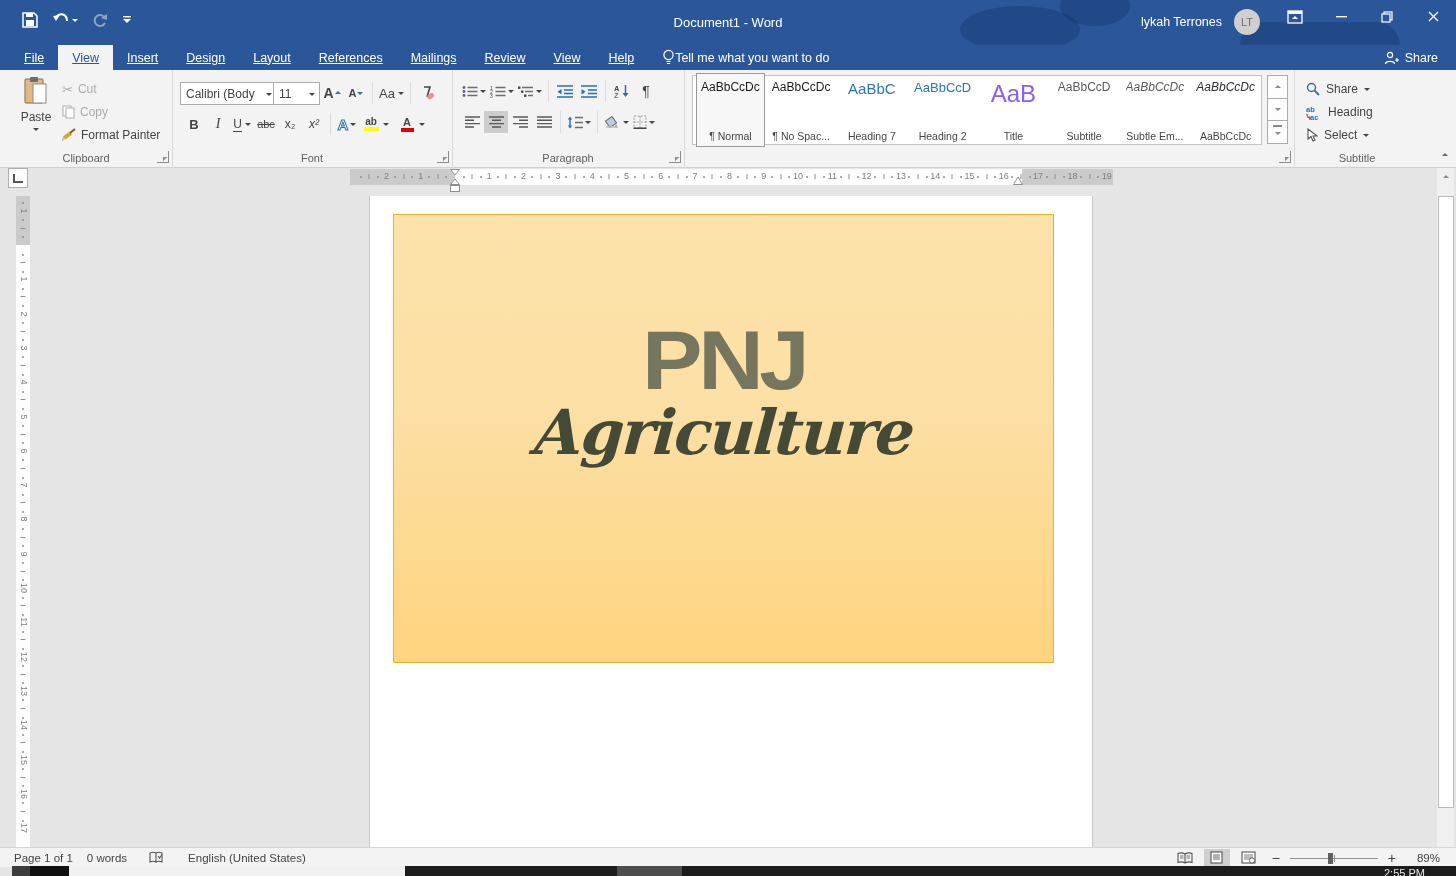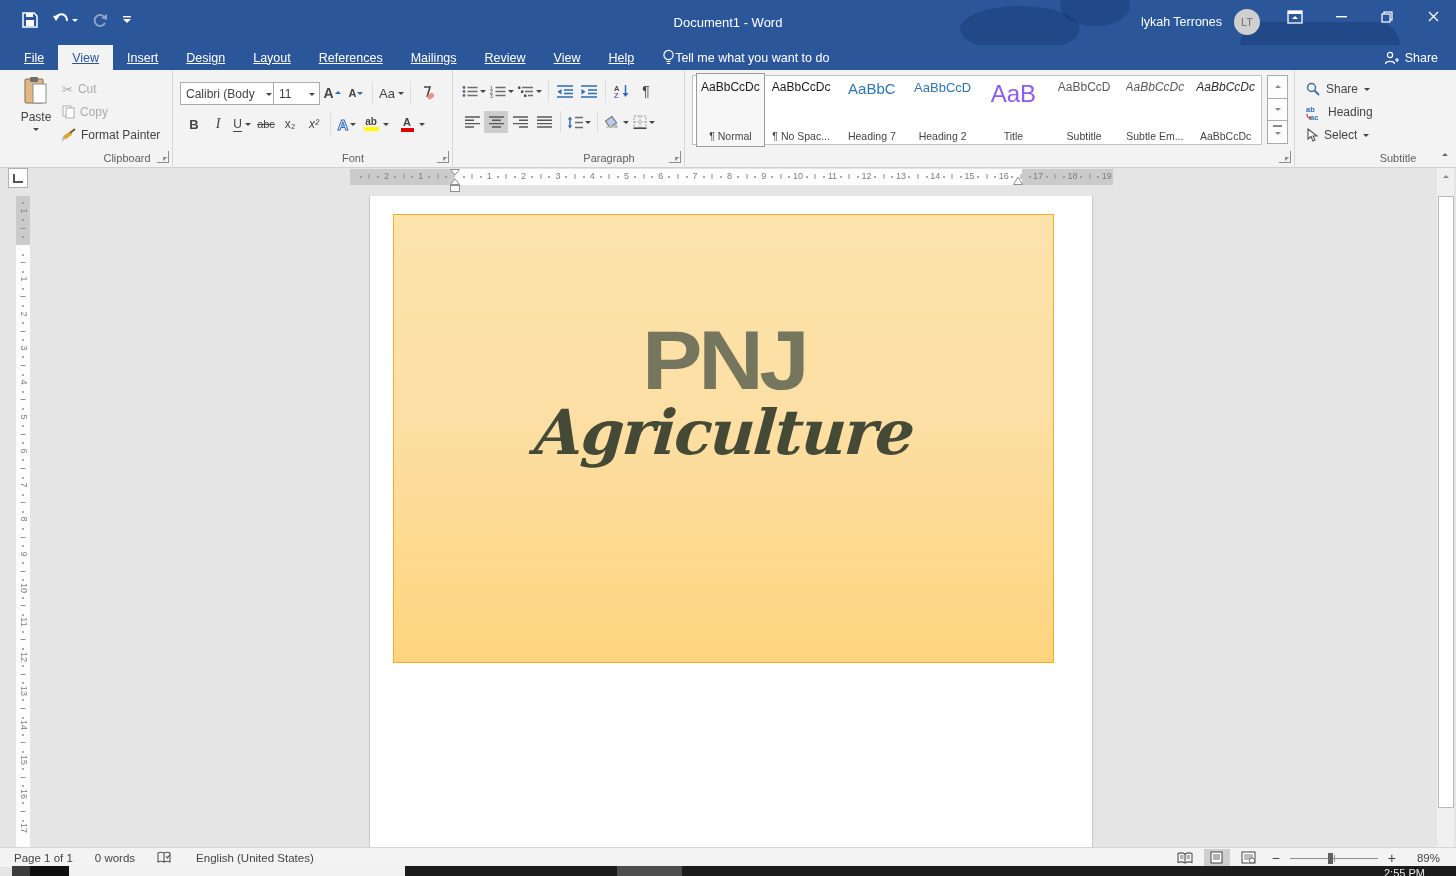--- a/index.html
+++ b/index.html
@@ -26,21 +26,21 @@
   
   #tabrow{position:absolute;left:0;top:45px;width:1456px;height:25px;background:#2b579a;display:flex;align-items:stretch;font-size:12.5px;color:#fff;}
   .tab{padding:0 14px;display:flex;align-items:center;cursor:pointer;text-decoration:underline;}
   .tab.active{background:#f3f3f3;color:#2b579a;}
   #tellme{display:flex;align-items:center;gap:0;margin-left:14px;cursor:pointer;}
   #share{position:absolute;right:18px;top:45px;height:25px;display:flex;align-items:center;gap:6px;color:#fff;font-size:12.5px;cursor:pointer;}
 
   
   #ribbon{position:absolute;left:0;top:70px;width:1456px;height:97px;background:#f3f3f3;border-bottom:1px solid #d0d0d0;color:#444;font-size:12px;}
   .group{position:absolute;top:0;height:96px;border-right:1px solid #d9d9d9;}
-  .glabel{position:absolute;bottom:2px;left:0;width:100%;text-align:center;font-size:11px;color:#605f5f;padding-left:41px;}
+  .glabel{position:absolute;bottom:2px;left:0;width:100%;text-align:center;font-size:11px;color:#605f5f;}
   .launcher{position:absolute;right:3px;bottom:3px;width:11px;height:11px;border-right:1px solid #8c8c8c;border-bottom:1px solid #8c8c8c;cursor:pointer;}
   .launcher::after{content:"";position:absolute;right:2px;bottom:2px;width:0;height:0;border:3px solid transparent;border-right-color:#8c8c8c;transform:rotate(45deg);}
   .disabled{color:#acacac !important;}
   .vdiv{width:1px;background:#dcdcdc;height:22px;margin:0 4px;align-self:center;}
 
   
   #g-clip{left:0;width:172px;}
   #paste{position:absolute;left:12px;top:6px;width:48px;height:74px;display:flex;flex-direction:column;align-items:center;cursor:pointer;}
   #paste .lbl{margin-top:4px;}
   .cliprow{position:absolute;left:62px;display:flex;align-items:center;gap:5px;height:22px;cursor:pointer;font-size:12px;white-space:nowrap;}
@@ -704,21 +704,21 @@
 
   <div id="vscroll">
     <div class="upbtn">
         <i class="c up"></i>
       </div>
     <div id="vthumb"></div>
   </div>
 
   <div id="statusbar">
     <span class="sitem">Page 1 of 1</span>
-    <span class="sitem" style="margin-left:22px;">0 words</span>
+    <span class="sitem" style="margin-left:14px;">0 words</span>
     <span class="sitem" style="margin-left:22px;">
       <svg width="15" height="13" viewBox="0 0 15 13">
           <path d="M1 2 q3 -1.4 6 0 v9 q-3 -1.4 -6 0 Z M13 2 q-3 -1.4 -6 0 v9 q3 -1.4 6 0 Z" fill="none" stroke="#555" stroke-width="1.1"></path>
           <path d="M9 5 l1.5 2 L13 3.5" fill="none" stroke="#555" stroke-width="1.1"></path>
         </svg>
     </span>
     <span class="sitem" style="margin-left:24px;">English (United States)</span>
     <div id="sright">
       <span class="viewbtn">
         <svg width="16" height="12" viewBox="0 0 16 12">

